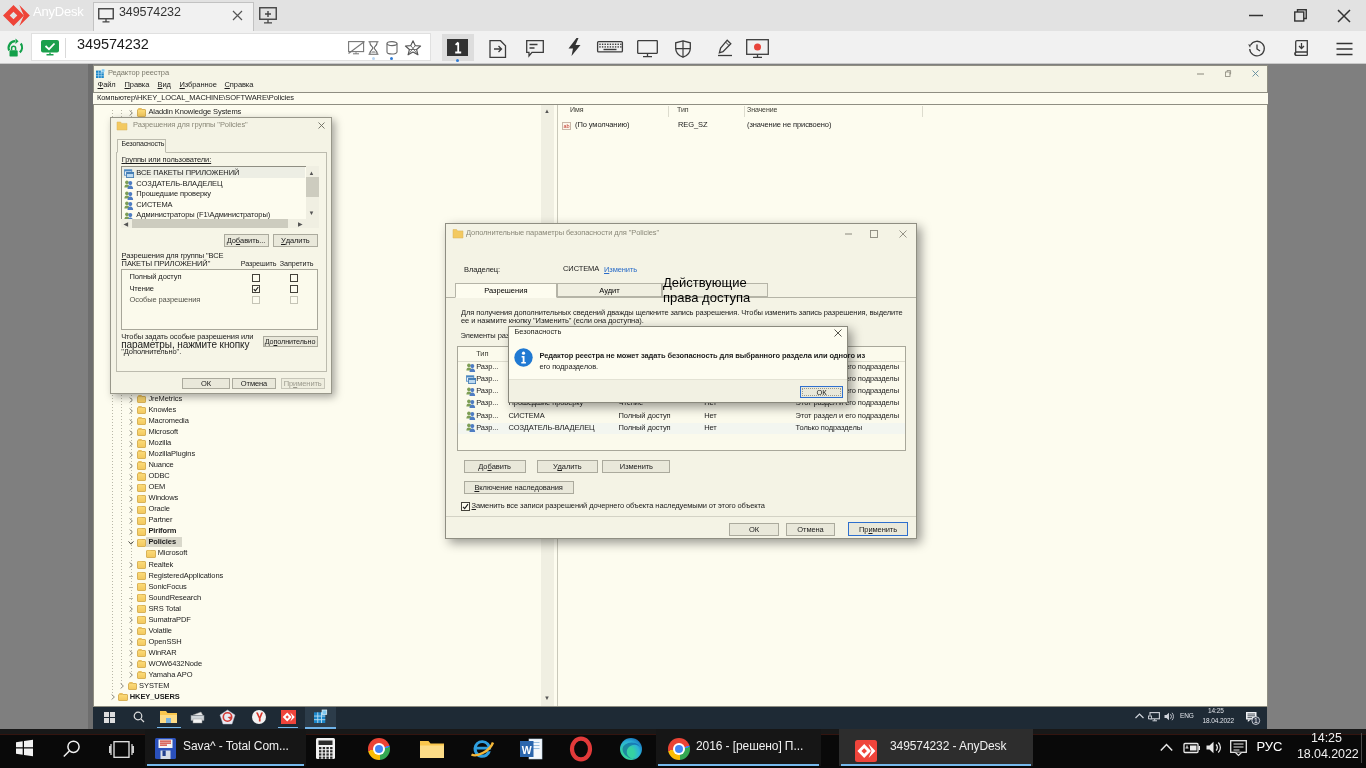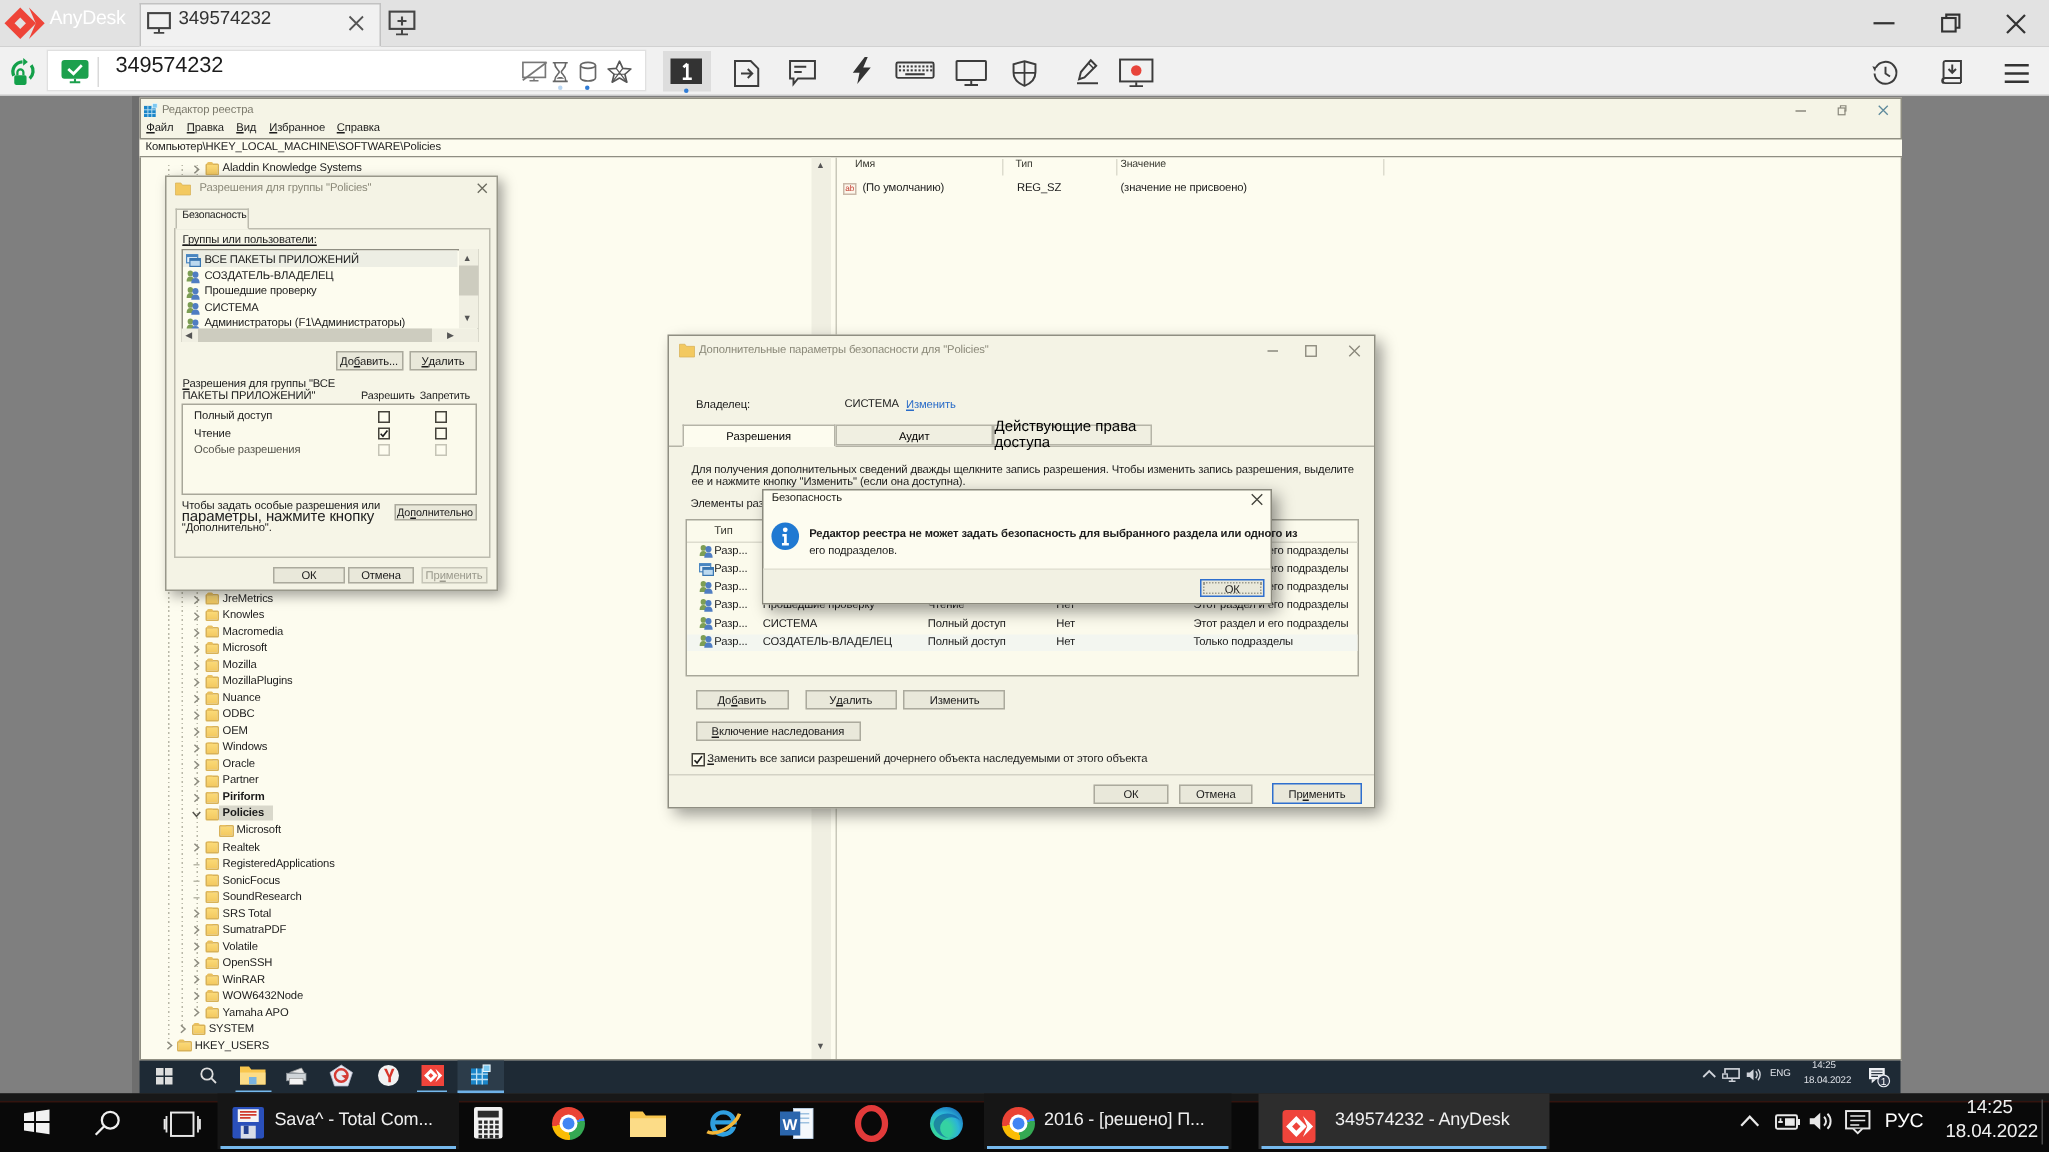--- a/index.html
+++ b/index.html
@@ -348,21 +348,21 @@
 <span class="tt" style="left:148.4px;top:669.8px;font-weight:normal">Yamaha APO</span>
 <svg class="ab" style="left:119.80000000000001px;top:683.3px" width="4" height="6" viewBox="0 0 4 6">
     <use href="#chv"></use>
   </svg>
 <span class="fo" style="left:127.50000000000001px;top:682.5999999999999px"></span>
 <span class="tt" style="left:139.10000000000002px;top:680.8px;font-weight:normal">SYSTEM</span>
 <svg class="ab" style="left:110.5px;top:694.4px" width="4" height="6" viewBox="0 0 4 6">
     <use href="#chv"></use>
   </svg>
 <span class="fo" style="left:118.2px;top:693.6999999999999px"></span>
-<span class="tt" style="left:129.8px;top:691.9px;font-weight:normal">HKEY_USERS</span>
+<span class="tt" style="left:129.8px;top:691.9px;font-weight:bold">HKEY_USERS</span>
 <div class="ab" style="left:93px;top:707px;width:1174px;height:22px;background:#1e2a35"></div>
 <svg class="ab" style="left:104px;top:711.5px" width="11" height="11">
     <rect x="0" y="0" width="5" height="5" fill="#ddd"></rect>
     <rect x="6" y="0" width="5" height="5" fill="#ddd"></rect>
     <rect x="0" y="6" width="5" height="5" fill="#ddd"></rect>
     <rect x="6" y="6" width="5" height="5" fill="#ddd"></rect>
   </svg>
 <svg class="ab" style="left:133px;top:711px" width="12" height="12">
     <circle cx="5" cy="5" r="3.8" fill="none" stroke="#ddd" stroke-width="1.2"></circle>
     <path d="M7.8 7.8 L11 11" stroke="#ddd" stroke-width="1.2"></path>
@@ -503,21 +503,21 @@
   </svg>
 <svg class="ab" style="left:898.5px;top:229.5px" width="8" height="8">
     <path d="M0.5 0.5 L7.5 7.5 M7.5 0.5 L0.5 7.5" stroke="#8a887c" stroke-width="0.9"></path>
   </svg>
 <div class="t" style="left:464px;top:265.7px;font-size:7.5px;color:#1b1b1b;font-weight:normal;">Владелец:</div>
 <div class="t" style="left:563px;top:264.7px;font-size:7.5px;color:#1b1b1b;font-weight:normal;">СИСТЕМА</div>
 <div class="t" style="left:604px;top:265.7px;font-size:7.5px;color:#2a6cc8;font-weight:normal;"><span class="u">И</span>зменить</div>
 <div class="ab" style="left:446px;top:297px;width:470px;height:1px;background:#b5b4a7"></div>
 <div class="ab" style="left:454.7px;top:283px;width:102.3px;height:15px;background:#fdfcef;border:1px solid #b5b4a7;border-bottom:1px solid #fdfcef;display:flex;align-items:center;justify-content:center;font-size:7.5px">Разрешения</div>
 <div class="ab" style="left:557px;top:283px;width:105px;height:14px;background:#f0efe1;border:1px solid #b5b4a7;;display:flex;align-items:center;justify-content:center;font-size:7.5px">Аудит</div>
-<div class="ab" style="left:662px;top:283px;width:106px;height:14px;background:#f0efe1;border:1px solid #b5b4a7;;display:flex;align-items:center;justify-content:center;font-size:10px">Действующие права доступа</div>
+<div class="ab" style="left:662px;top:283px;width:106px;height:14px;background:#f0efe1;border:1px solid #b5b4a7;;display:flex;align-items:center;justify-content:center;font-size:13px">Действующие права доступа</div>
 <div class="t" style="left:461px;top:308.7px;font-size:7.5px;color:#1b1b1b;font-weight:normal;">Для получения дополнительных сведений дважды щелкните запись разрешения. Чтобы изменить запись разрешения, выделите</div>
 <div class="t" style="left:461px;top:316.7px;font-size:7.5px;color:#1b1b1b;font-weight:normal;">ее и нажмите кнопку "Изменить" (если она доступна).</div>
 <div class="t" style="left:460.4px;top:332.0px;font-size:7.5px;color:#1b1b1b;font-weight:normal;">Элементы разрешений:</div>
 <div class="ab" style="left:457px;top:345.8px;width:448.5px;height:105.5px;background:#fbfaec;border:1px solid #a8a79a"></div>
 <div class="t" style="left:476.2px;top:350.3px;font-size:7.5px;color:#3a3a32;font-weight:normal;">Тип</div>
 <div class="ab" style="left:458px;top:360.9px;width:446.5px;height:1px;background:#dddcce"></div>
 <svg class="ab" style="left:466px;top:362.9px" width="10" height="9" viewBox="0 0 10 9">
     <use href="#ppl"></use>
   </svg>
 <div class="t" style="left:476.2px;top:363.09999999999997px;font-size:7.5px;color:#1b1b1b;font-weight:normal;">Разр...</div>

